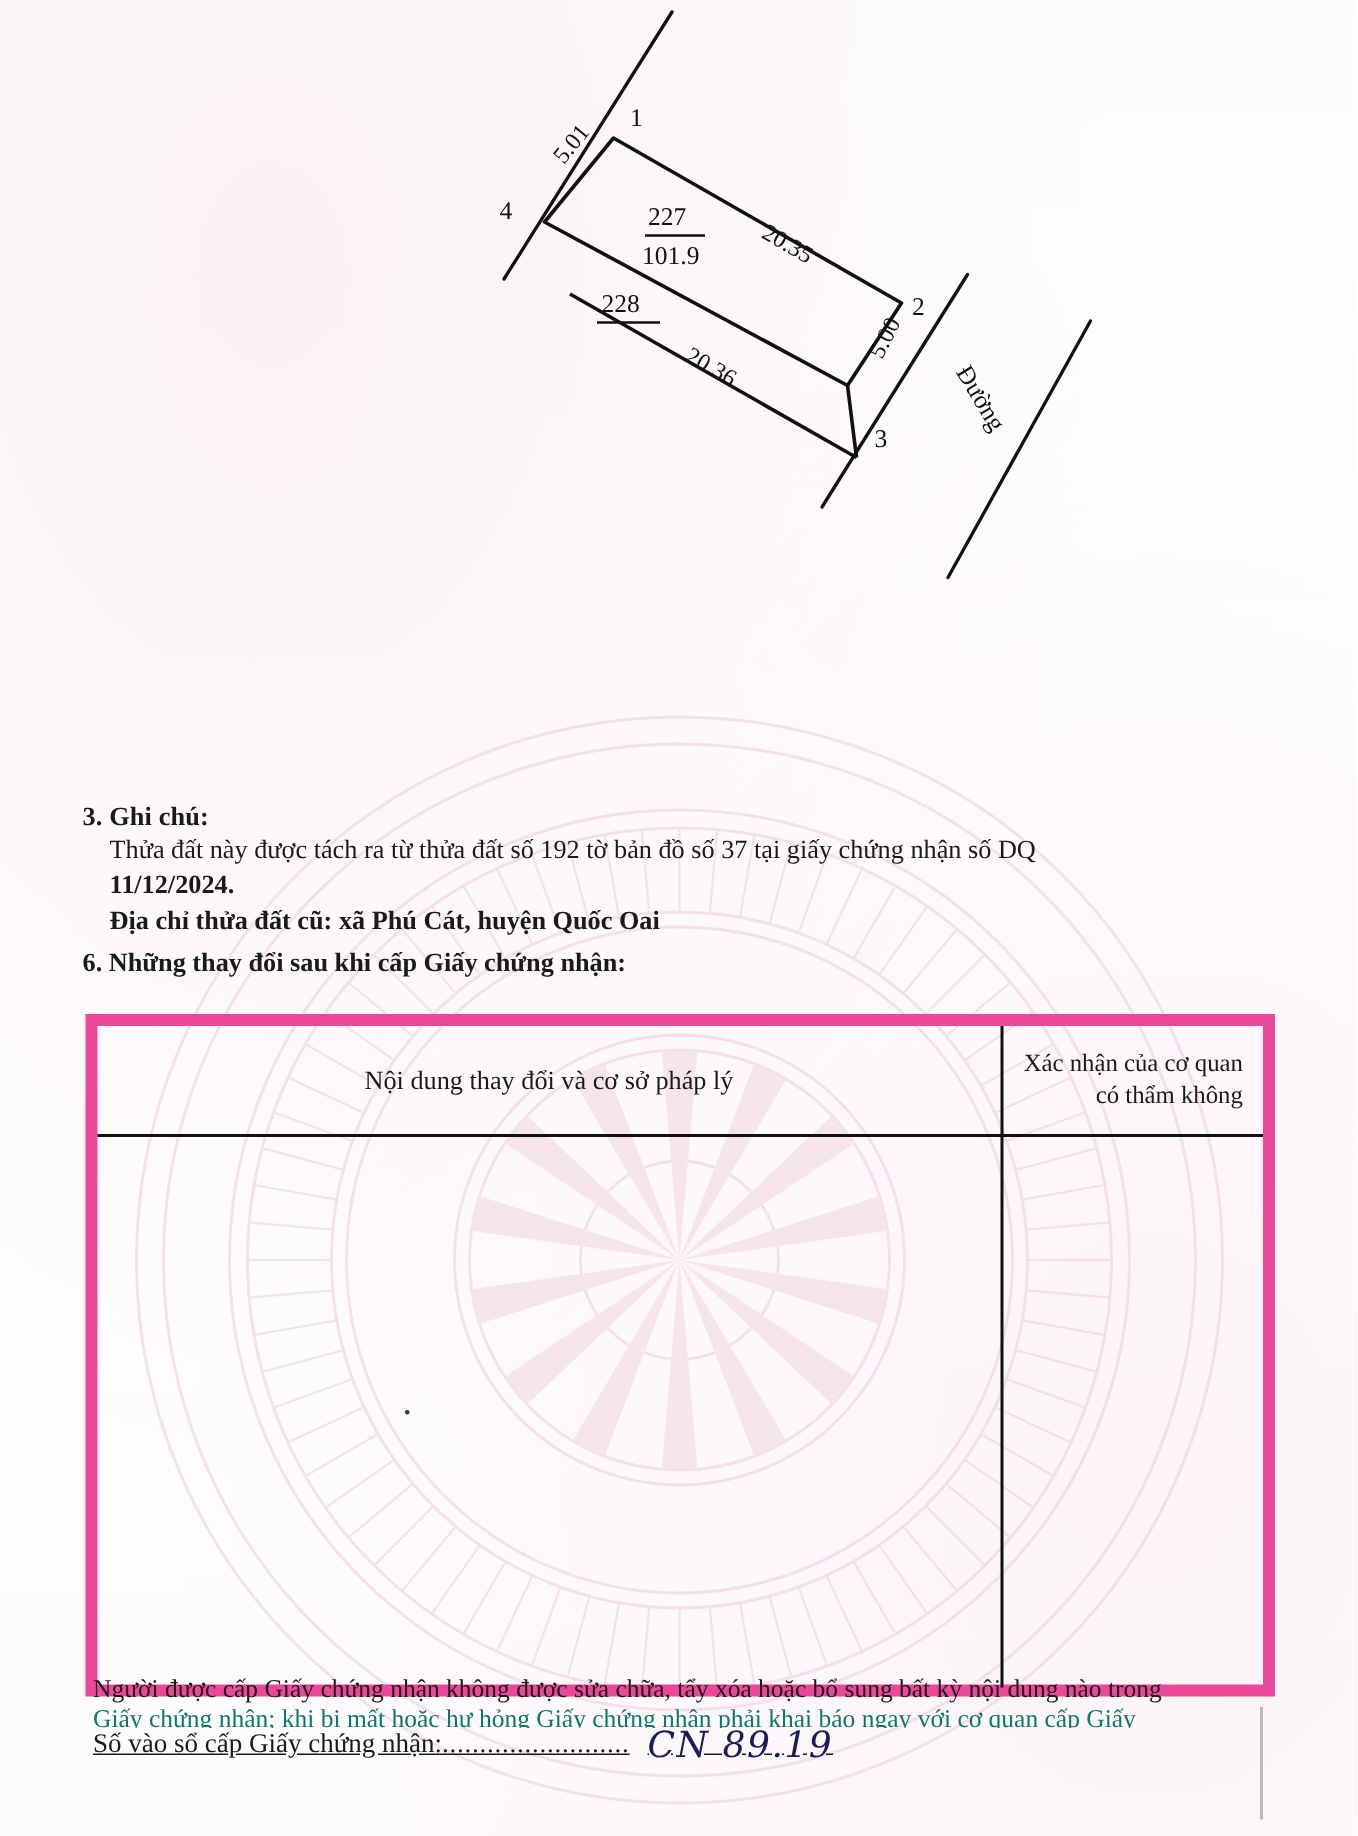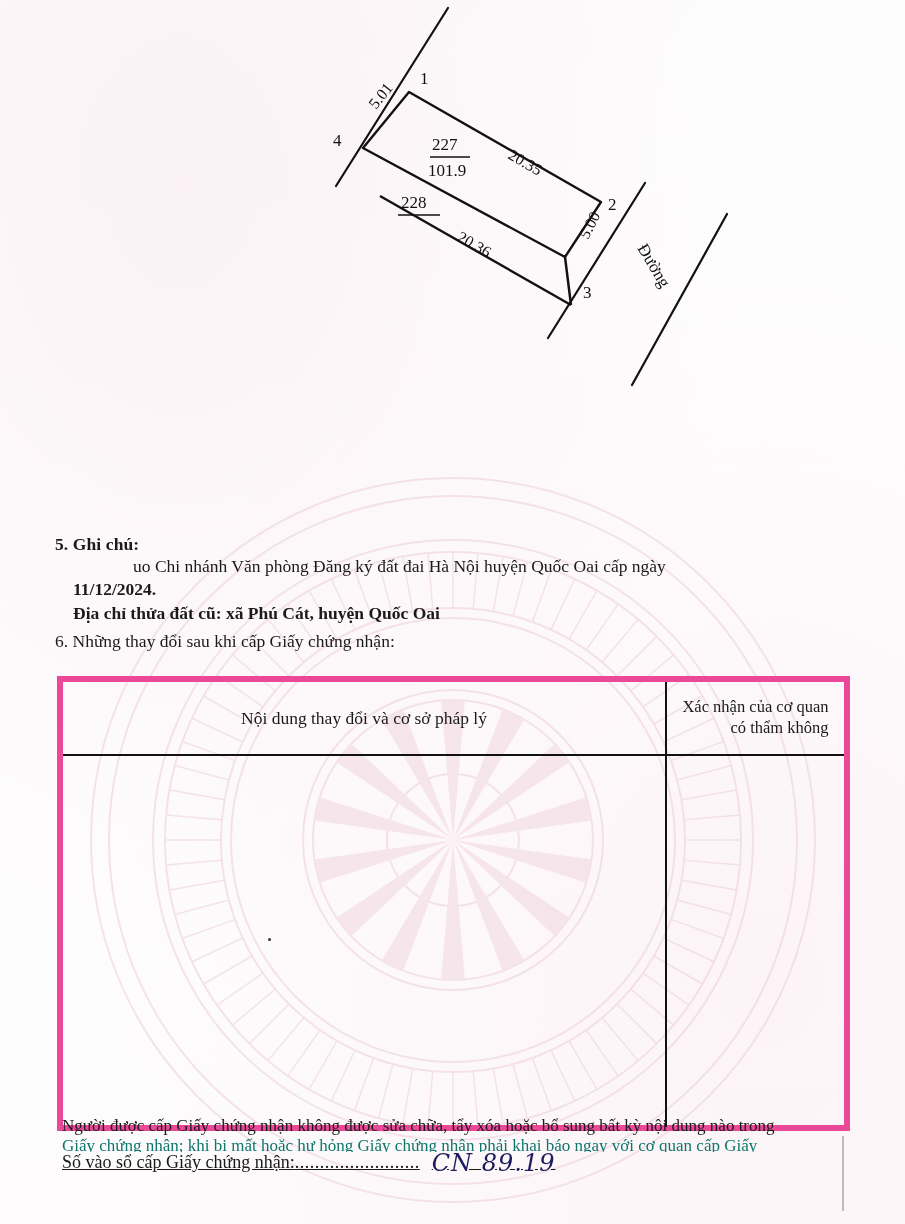--- a/index.html
+++ b/index.html
@@ -60,33 +60,33 @@
   }
   .note-line {
     font-size: 17.5px;
     line-height: 1.33;
     margin-left: 18px;
   }
   .note-line.indent0 { margin-left: 18px; }
   .note-line.hang { margin-left: 78px; }
   .note-line.flat { margin-left: 18px; font-weight: bold; }
   .section6 {
-    font-weight: normal;
+    font-weight: bold;
     font-size: 17.5px;
     margin-top: 6px;
   }
 
   
   #changes-table {
     position: absolute;
     left: 57px;
     top: 676px;
     width: 793px;
     height: 455px;
-    border: 6px solid #ec4899;
+    border: 8px solid #ec4899;
     box-sizing: border-box;
   }
   #changes-table .thead {
     display: flex;
     height: 72px;
     border-bottom: 2px solid #111;
   }
   #changes-table .th-left {
     flex: 0 0 602px;
     border-right: 2px solid #111;
@@ -327,22 +327,22 @@
     <text x="432" y="150" font-size="17">227</text>
     <line x1="430" y1="157" x2="470" y2="157" stroke="#111" stroke-width="1.6"></line>
     <text x="428" y="176" font-size="17">101.9</text>
 
     <text x="401" y="208" font-size="17">228</text>
     <line x1="398" y1="215" x2="440" y2="215" stroke="#111" stroke-width="1.6"></line>
   </g>
 </svg>
 
 <div class="notes">
-  <div class="note-head">5. Ghi chú:</div>
-  <div class="note-line hang">uo Chi nhánh Văn phòng Đăng ký đất đai Hà Nội huyện Quốc Oai cấp ngày</div>
+  <div class="note-head">3. Ghi chú:</div>
+  <div class="note-line indent0">Thửa đất này được tách ra từ thửa đất số 192 tờ bản đồ số 37 tại giấy chứng nhận số DQ</div>
   <div class="note-line flat">11/12/2024.</div>
   <div class="note-line flat">Địa chỉ thửa đất cũ: xã Phú Cát, huyện Quốc Oai</div>
   <div class="section6">6. Những thay đổi sau khi cấp Giấy chứng nhận:</div>
 </div>
 
 <div id="changes-table">
   <div class="thead">
     <div class="th-left">Nội dung thay đổi và cơ sở pháp lý</div>
     <div class="th-right">
       <div>

